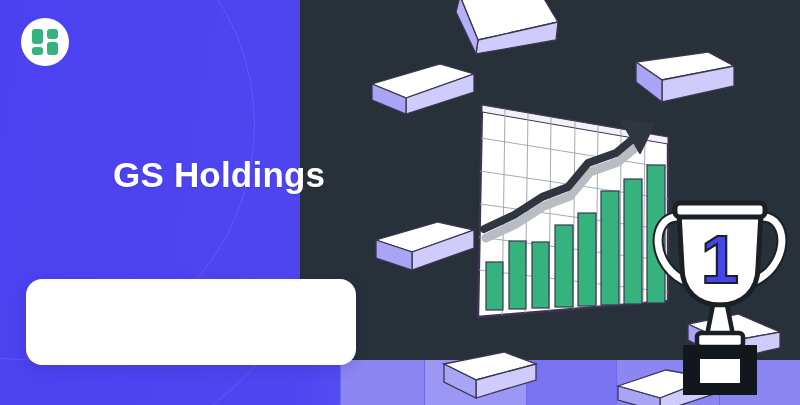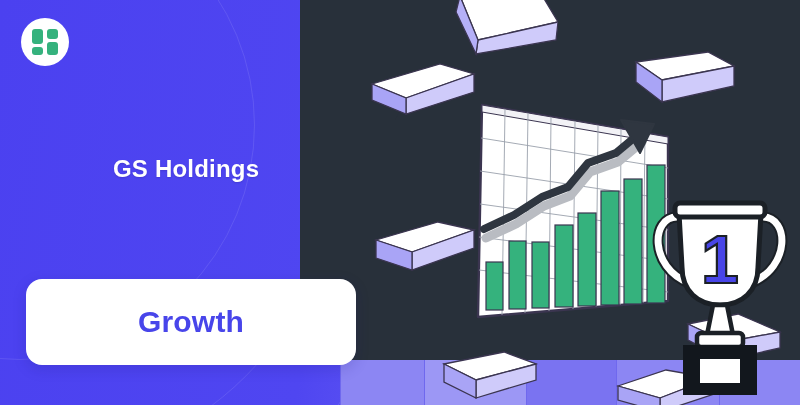--- a/index.html
+++ b/index.html
@@ -60,21 +60,21 @@
   #logo {
     position:absolute; left:21px; top:18px;
     width:48px; height:48px; border-radius:50%;
     background:#ffffff;
     display:flex; align-items:center; justify-content:center;
   }
   #logo svg { display:block; }
 
   #brandName {
     position:absolute; left:113px; top:155px;
-    font-size:24px; font-weight:bold; color:#ffffff;
+    font-size:35px; font-weight:bold; color:#ffffff;
     letter-spacing:0.2px;
     text-shadow:0 1px 2px rgba(20,10,90,0.18);
     white-space:nowrap;
   }
 
   #titleCard {
     position:absolute; left:26px; top:279px;
     width:330px; height:86px;
     background:#ffffff;
     border-radius:16px;
@@ -305,17 +305,16 @@
       <rect x="17" y="2" width="11" height="10" rx="3" fill="#35b27d"></rect>
       <rect x="2" y="20" width="11" height="8" rx="3" fill="#35b27d"></rect>
       <rect x="17" y="15" width="11" height="13" rx="3" fill="#35b27d"></rect>
     </svg>
   </div>
 
   <div id="brandName">GS Holdings</div>
 
   <div id="titleCard">
     <div class="txt">
-      <div>Growth</div>
     </div>
   </div>
 
 </div>
 
 </body></html>

